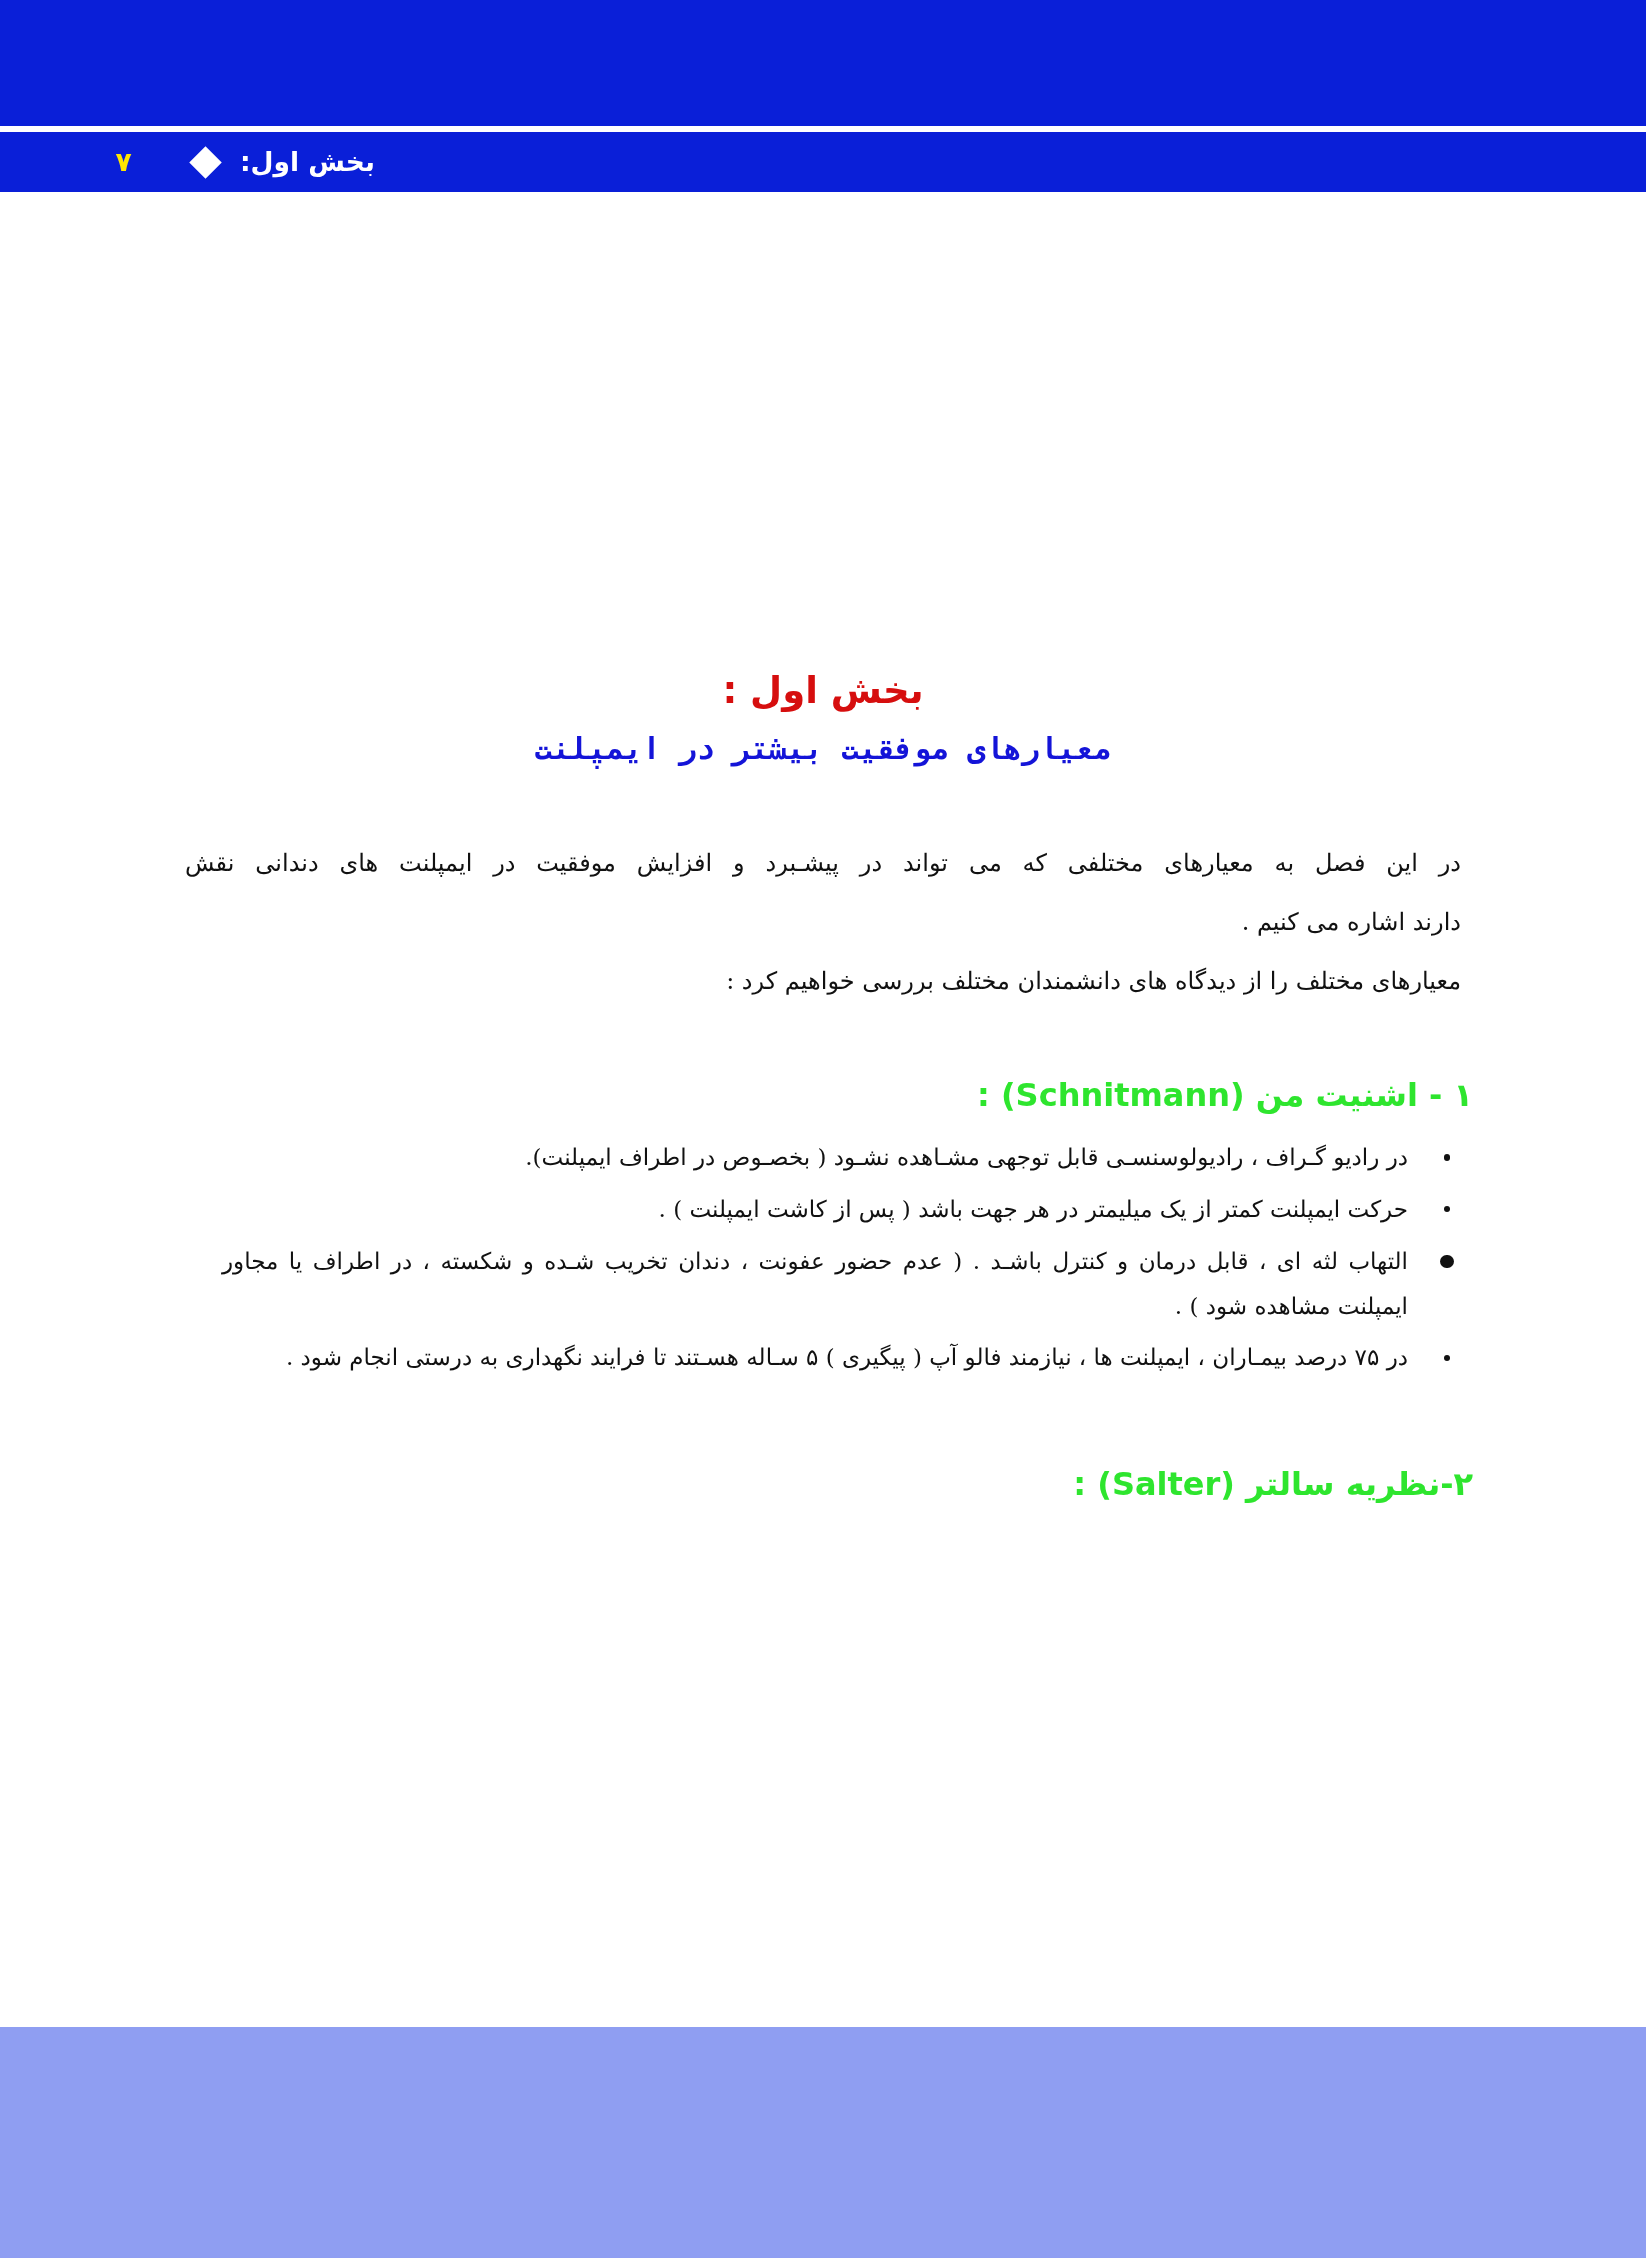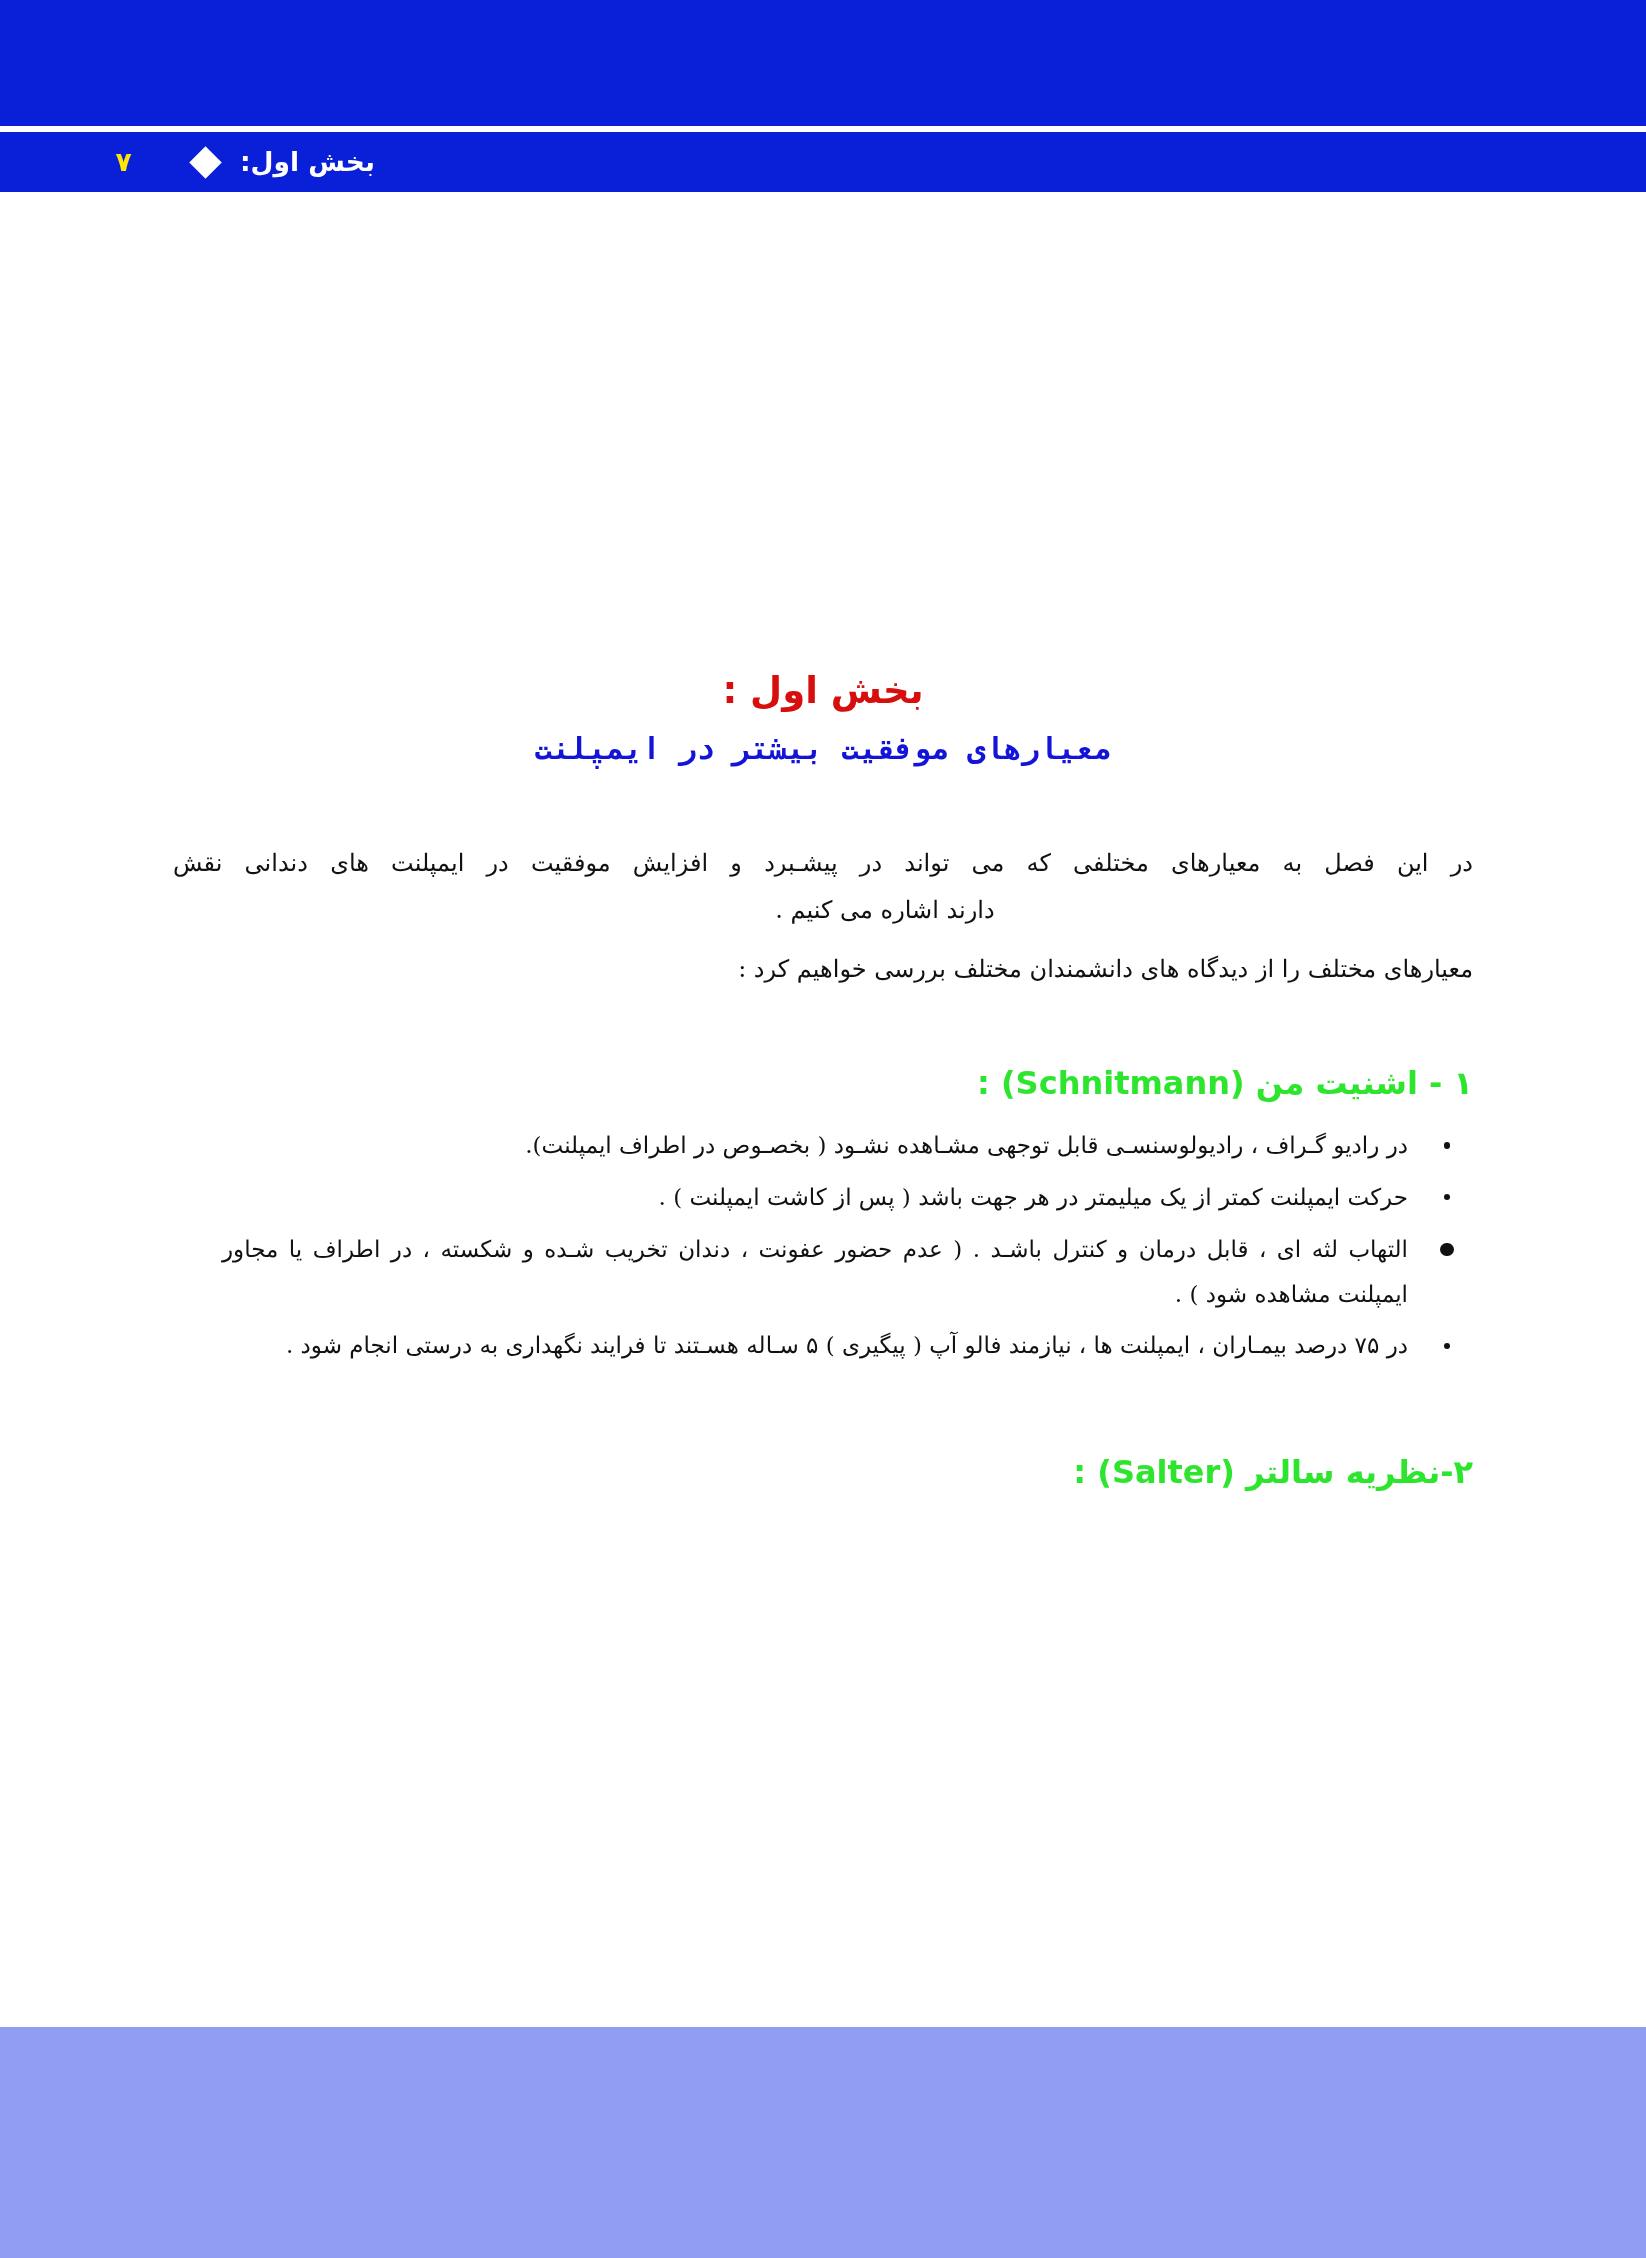--- a/index.html
+++ b/index.html
@@ -134,29 +134,29 @@
   }
 
   .intro {
     margin-top: 69px;
     font-family: "DejaVu Serif", "Liberation Serif", serif;
     font-size: 24px;
     color: #111111;
     line-height: 1.95;
   }
   .intro p {
-    margin: 0;
+    margin: 12px;
   }
   .intro .line-1 {
     text-align: justify;
     text-align-last: justify;
     word-spacing: 1.8px;
   }
   .intro .line-2 {
-    text-align: center;
+    text-align: right;
     padding-left: 124px;
   }
   .intro .line-3 {
     margin-top: 12.4px;
     text-align: right;
     padding-left: 19.4px;
   }
 
   .section-heading {
     margin-top: 71px;

